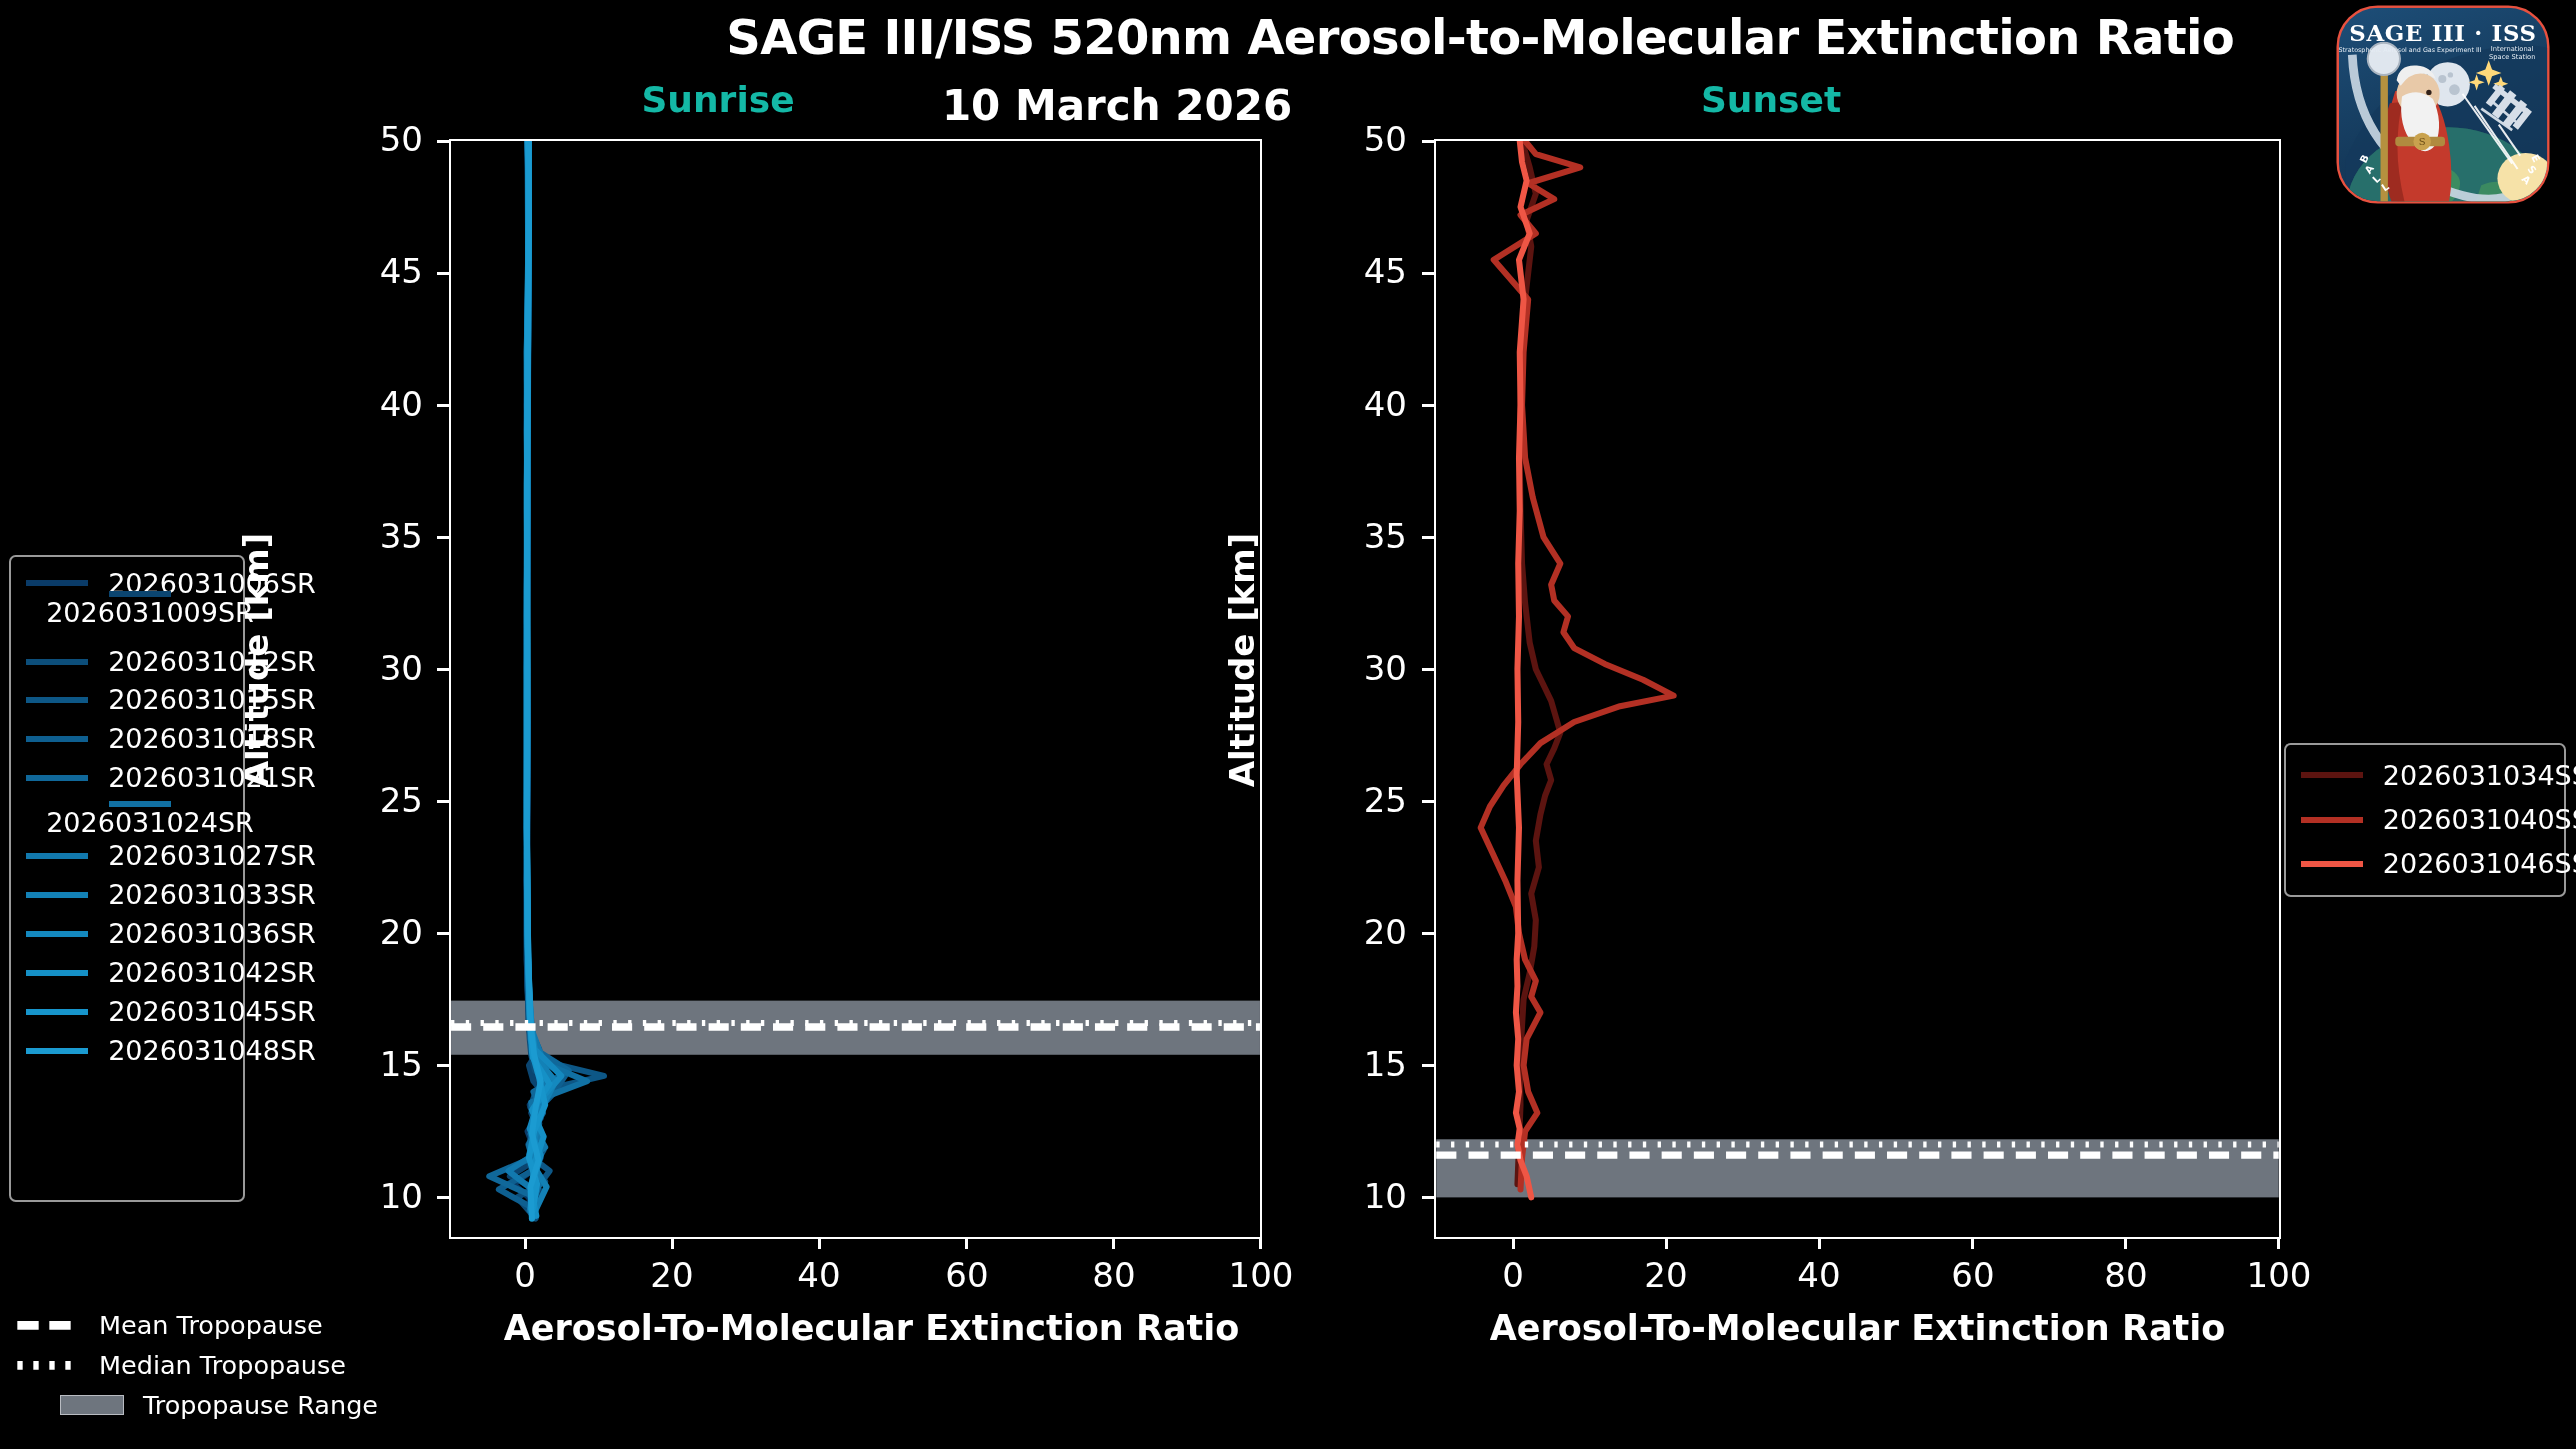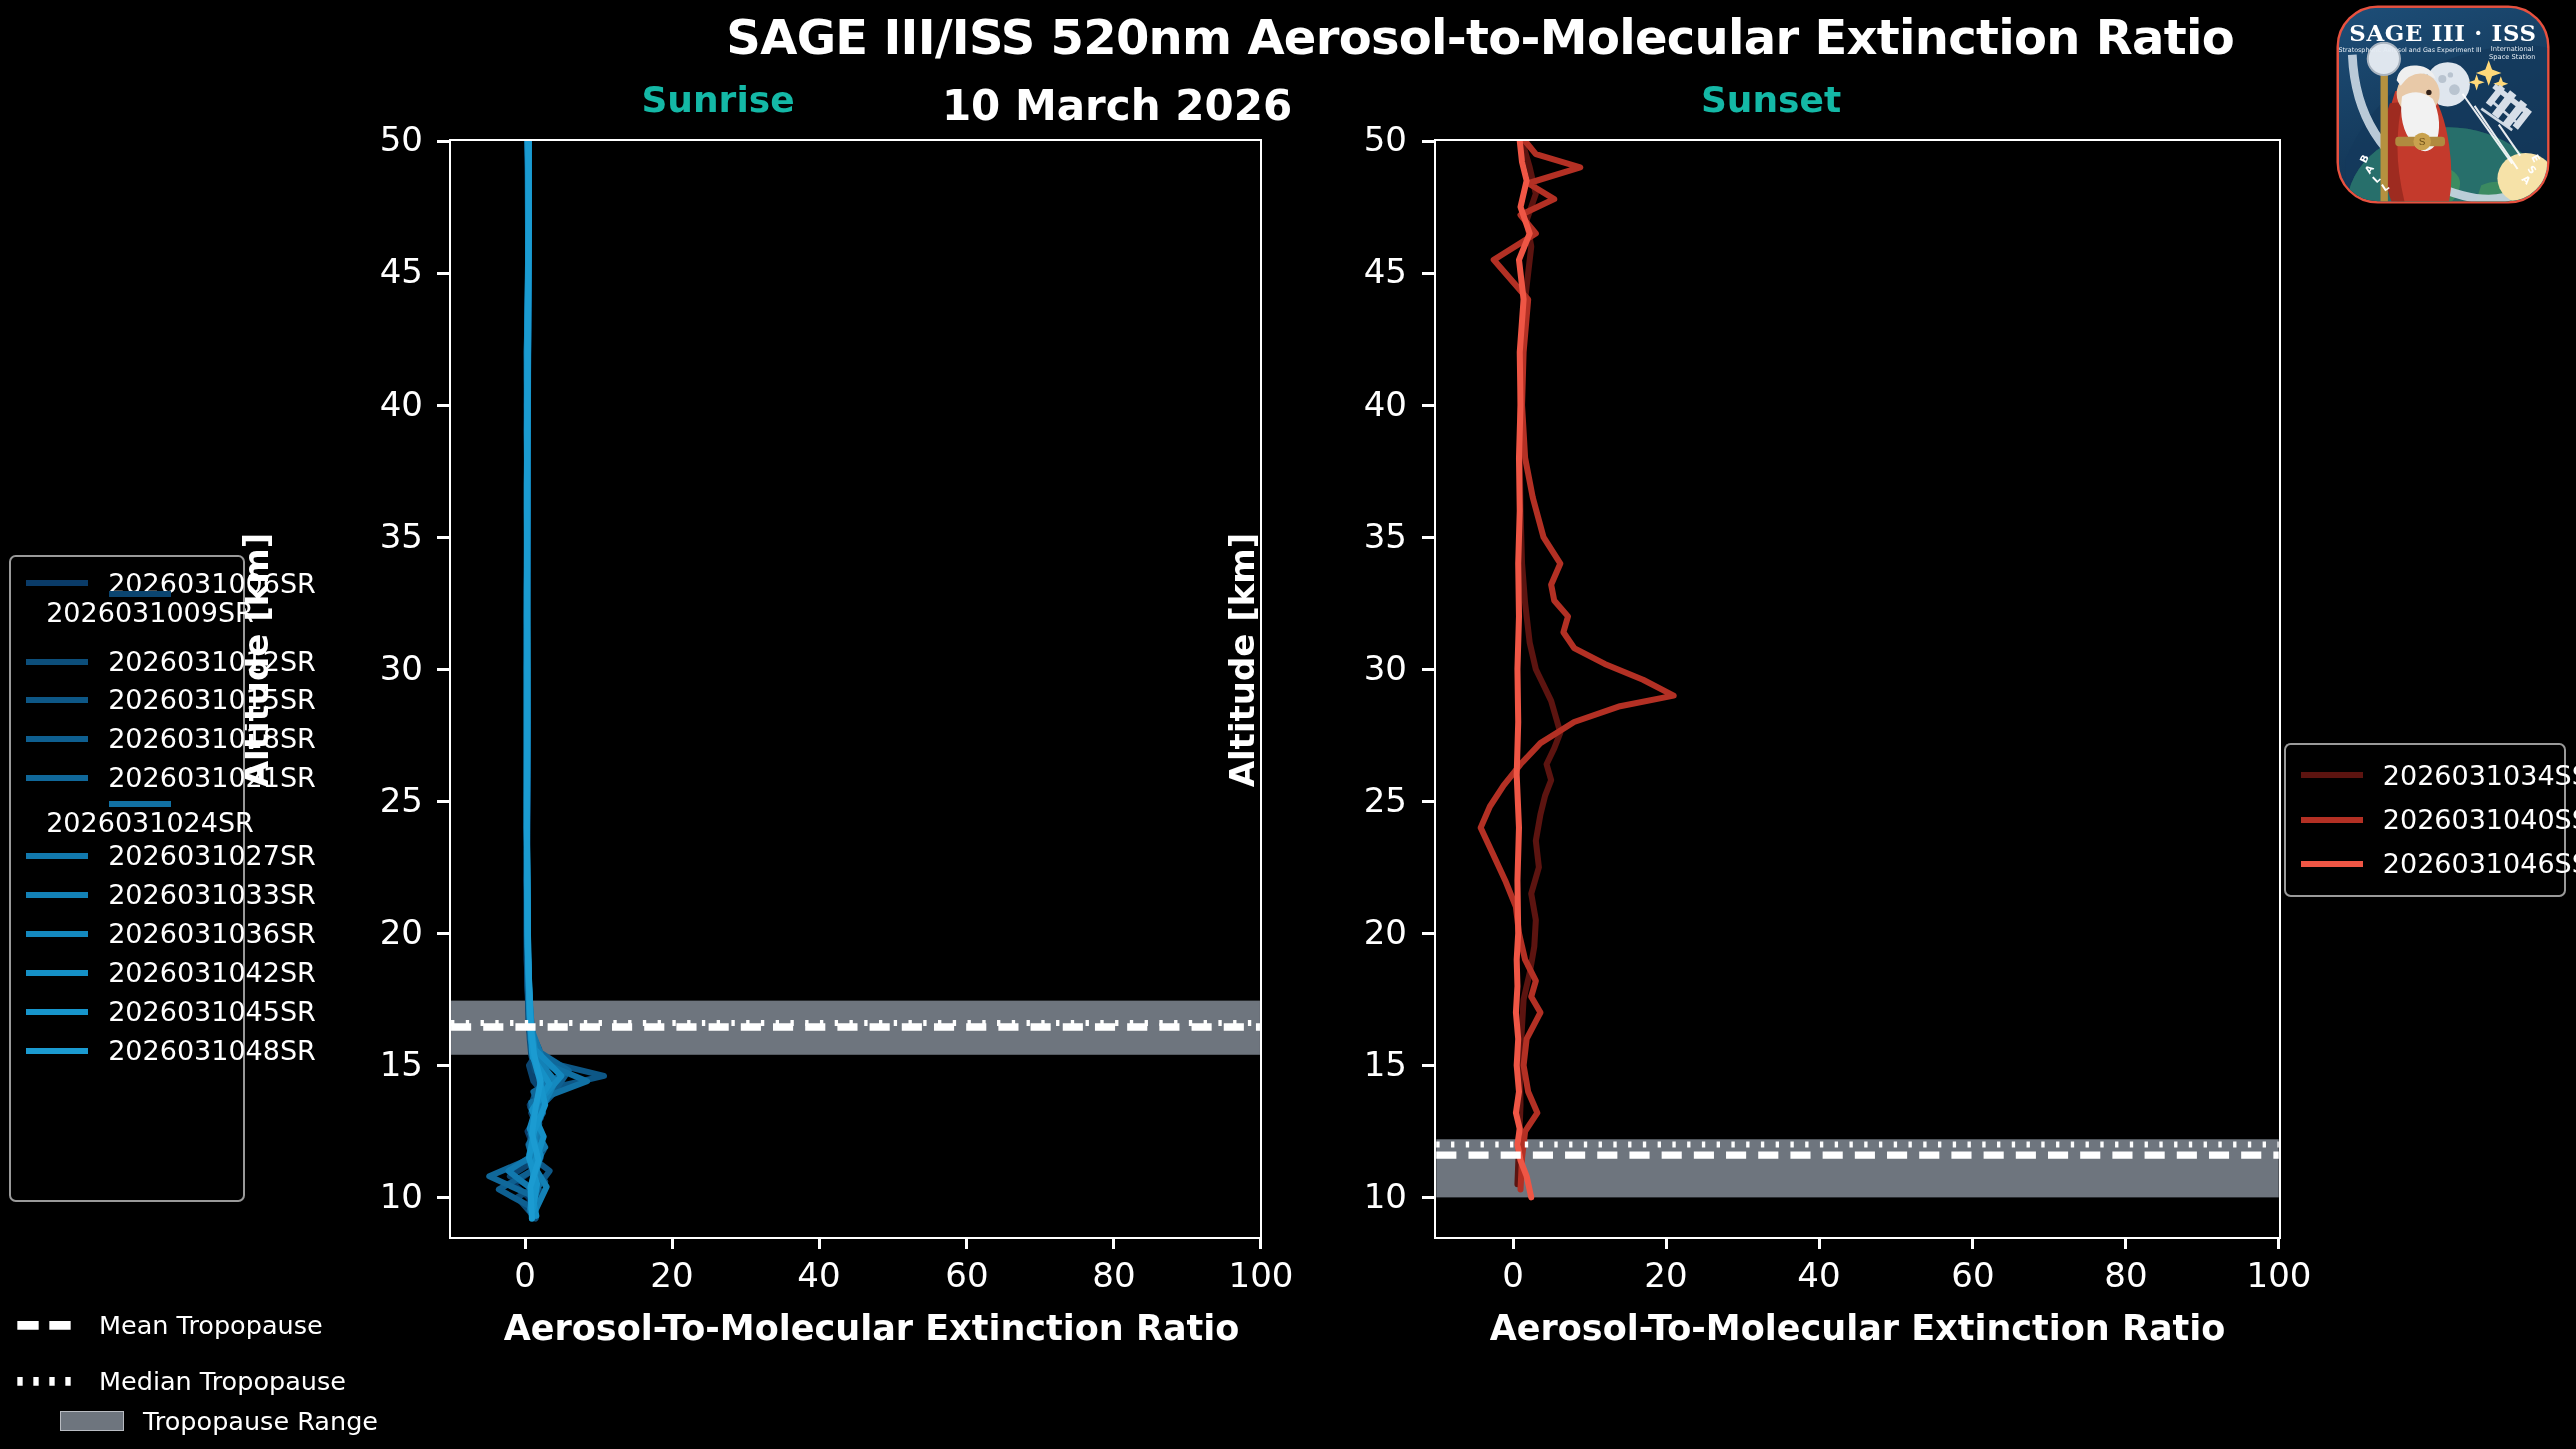--- a/index.html
+++ b/index.html
@@ -247,21 +247,21 @@
         </div>
         <div class="legRow" style="left: 14.8px; top: 103px; height: 31px;">
           <span class="legSwatch" style="background: rgb(239, 86, 69);"></span>
           <span class="legText">2026031046SS</span>
         </div>
       </div>
   </div>
 
   <div class="tropLegend" style="left:16px; top:1309px;">
     <div id="trop-rows">
-        <div class="tropRow" style="margin-bottom: 24px;">
+        <div class="tropRow" style="margin-bottom: 8px;">
           <span style="width: 64px; height: 14.8px; flex: 0 0 auto; display: block; position: relative;"><svg width="64" height="14.8" viewBox="0 0 96 22">
               <line x1="2" y1="11" x2="94" y2="11" stroke="#ffffff" stroke-width="13" stroke-dasharray="32 16"></line>
             </svg></span>
           <span class="tropLabel">Mean Tropopause</span>
         </div>
         <div class="tropRow" style="margin-bottom: 8px;">
           <span style="width: 64px; height: 14.8px; flex: 0 0 auto; display: block; position: relative;"><svg width="64" height="14.8" viewBox="0 0 96 22">
               <line x1="2" y1="11" x2="94" y2="11" stroke="#ffffff" stroke-width="13" stroke-dasharray="8 16"></line>
             </svg></span>
           <span class="tropLabel">Median Tropopause</span>

